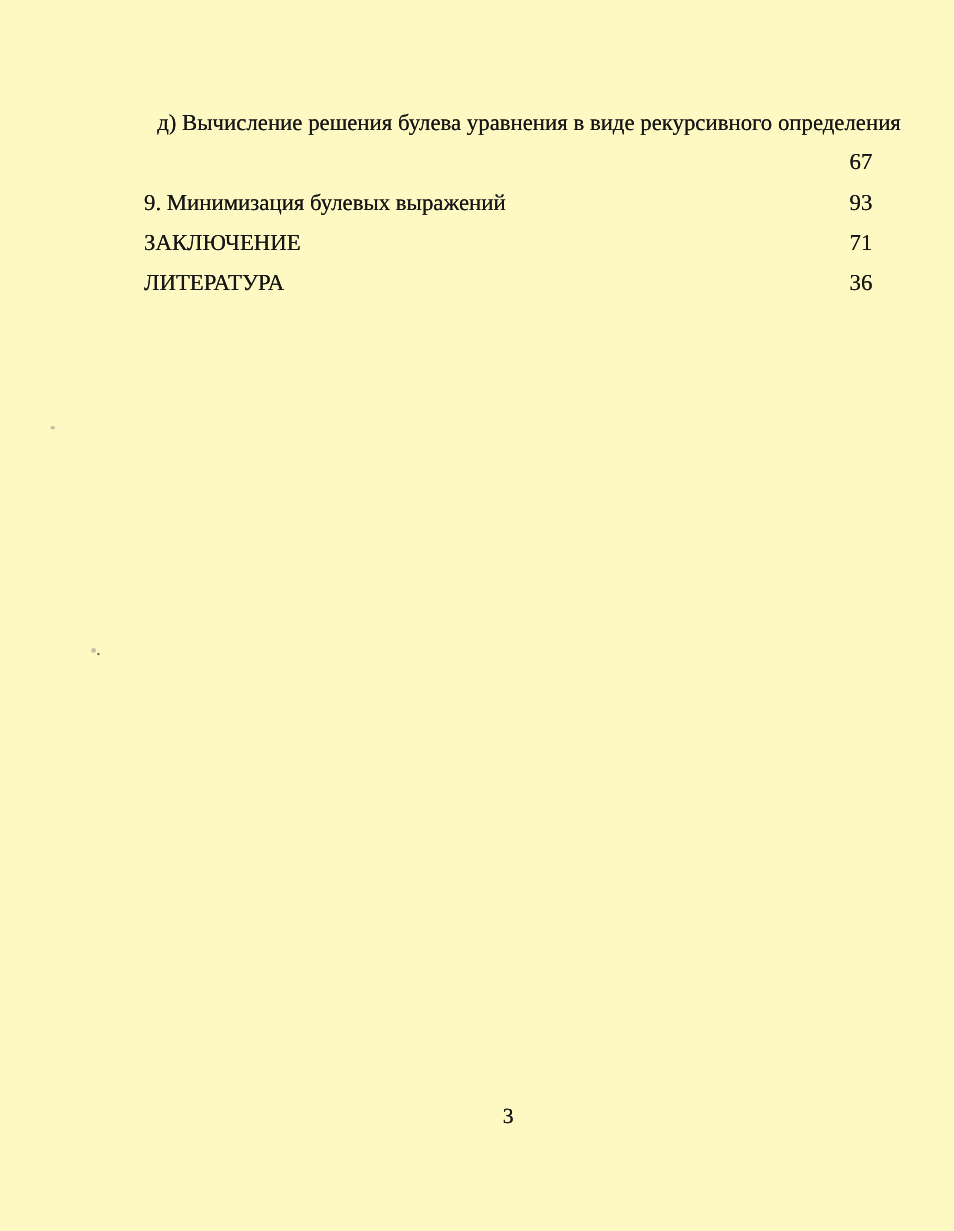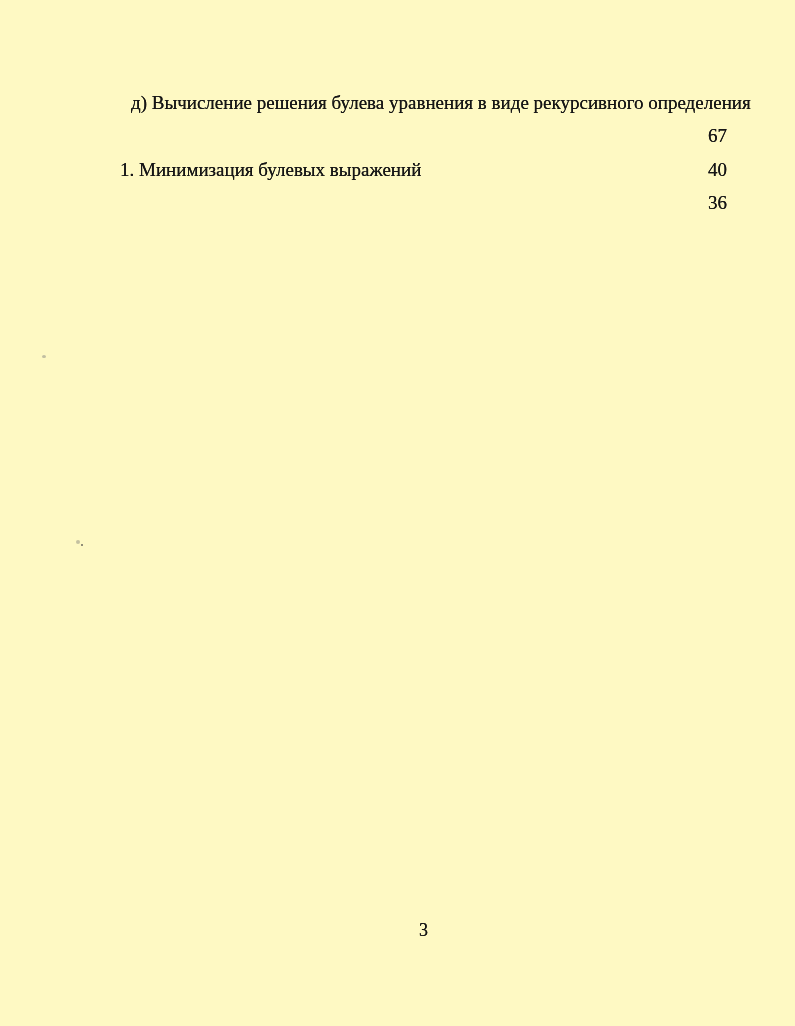--- a/index.html
+++ b/index.html
@@ -99,25 +99,31 @@
   <div class="toc" id="toc">
       <div class="toc-row no-page indent">
     <span class="toc-text">д) Вычисление решения булева уравнения в виде рекурсивного определения</span>
 
   </div>
       <div class="toc-row indent">
     <span class="toc-leader"></span>
     <span class="toc-page">67</span>
   </div>
       <div class="toc-row">
-    <span class="toc-text">1. Минимизация булевых выражений</span>
+    <span class="toc-text">9. Минимизация булевых выражений</span>
     <span class="toc-leader"></span>
-    <span class="toc-page">40</span>
+    <span class="toc-page">93</span>
   </div>
       <div class="toc-row">
+    <span class="toc-text">ЗАКЛЮЧЕНИЕ</span>
+    <span class="toc-leader"></span>
+    <span class="toc-page">71</span>
+  </div>
+      <div class="toc-row">
+    <span class="toc-text">ЛИТЕРАТУРА</span>
     <span class="toc-leader"></span>
     <span class="toc-page">36</span>
   </div>
     </div>
 
   <div class="footer-page-number">3</div>
 
   <div class="speck speck-1"></div>
   <div class="speck speck-2"></div>
   <div class="speck speck-2b"></div>

